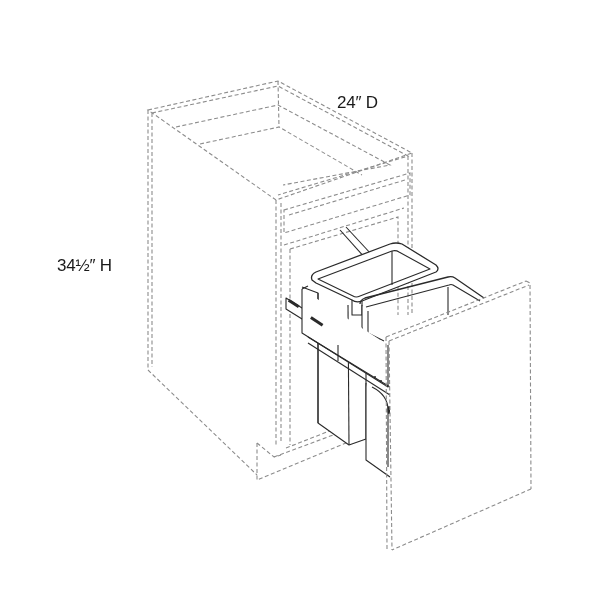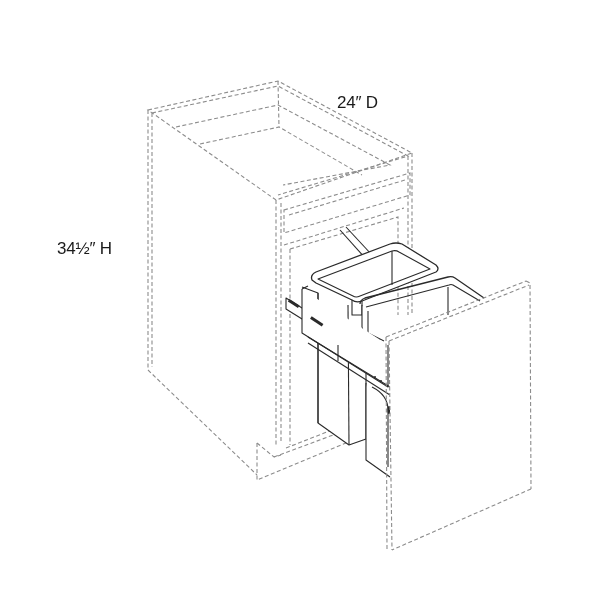--- a/index.html
+++ b/index.html
@@ -7,21 +7,21 @@
     .canvas { position: absolute; left: 0; top: 0; width: 476px; height: 600px; margin-top: 15px; }
     .dim-label {
       position: absolute;
       font-family: "Liberation Sans", sans-serif;
       font-size: 17px;
       color: #1a1a1a;
       letter-spacing: -0.2px;
       white-space: nowrap;
     }
     .label-depth { left: 337px; top: 78px; }
-    .label-height { left: 57px; top: 224px; text-align: right; }
+    .label-height { left: 57px; top: 241px; text-align: right; }
     svg .dash { fill: none; stroke: #8c8c8c; stroke-width: 1.1; stroke-dasharray: 4 2.5; }
     svg .solid { fill: none; stroke: #2a2a2a; stroke-width: 1.1; stroke-linejoin: round; }
     svg .solid-thick { fill: none; stroke: #2a2a2a; stroke-width: 1.3; stroke-linejoin: round; }
     svg .fillw { fill: #ffffff; }
     svg .slot { fill: #2a2a2a; }
   </style>
 </head>
 <body>
 
 <div class="canvas">

